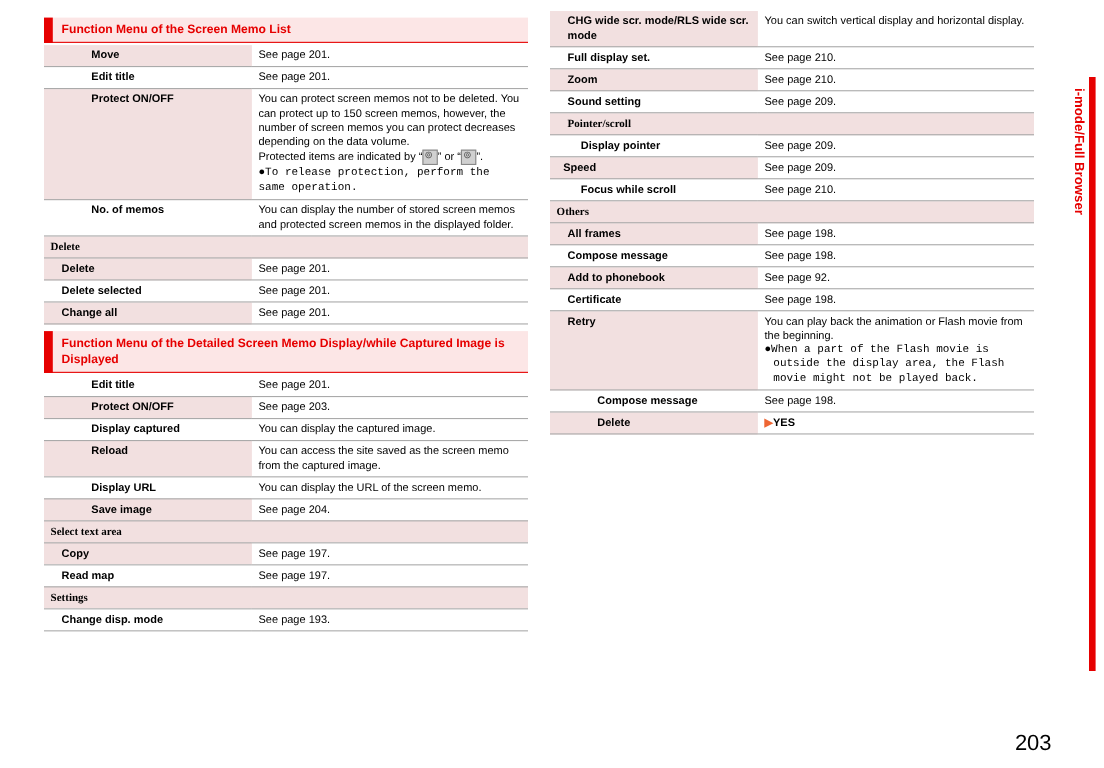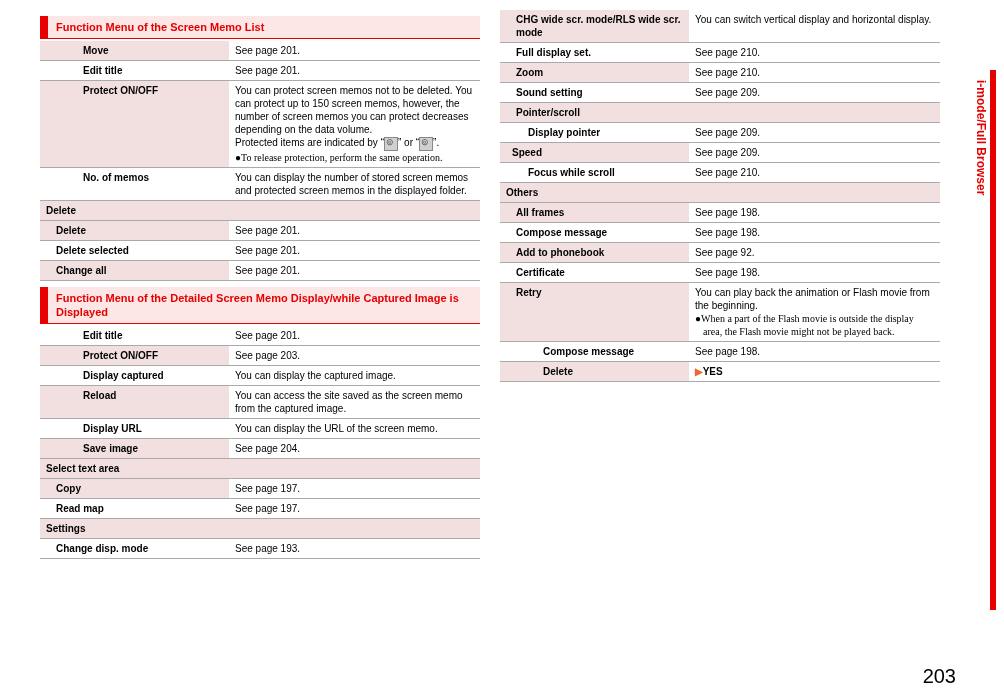--- a/index.html
+++ b/index.html
@@ -52,20 +52,21 @@
     font-weight: bold;
     background: #f2e0e0;
     padding-left: 43px;
   }
   table.fn td.label.plain {
     background: #fff;
   }
   table.fn td.group {
     font-weight: bold;
     background: #fff;
+    font-family: Liberation Serif, serif;
   }
   table.fn td.group.shade {
     background: #f2e0e0;
   }
   table.fn td.indent {
     padding-left: 16px;
   }
   .icon-sq {
     display: inline-block;
     width: 12px;
@@ -96,21 +97,21 @@
     border-right: 6px solid #e60000;
     height: 540px;
     box-sizing: border-box;
   }
   .page-num {
     position: absolute;
     right: 48px;
     bottom: 10px;
     font-size: 20px;
   }
-  .bullet { font-family: Liberation Serif, serif; }
+  .bullet { font-family: Liberation Mono, monospace; }
 </style>
 </head>
 <body>
 
 <div class="page">
   <div class="col left">
     <div class="section-header">Function Menu of the Screen Memo List</div>
     <table class="fn">
       <tbody>
           <tr>

